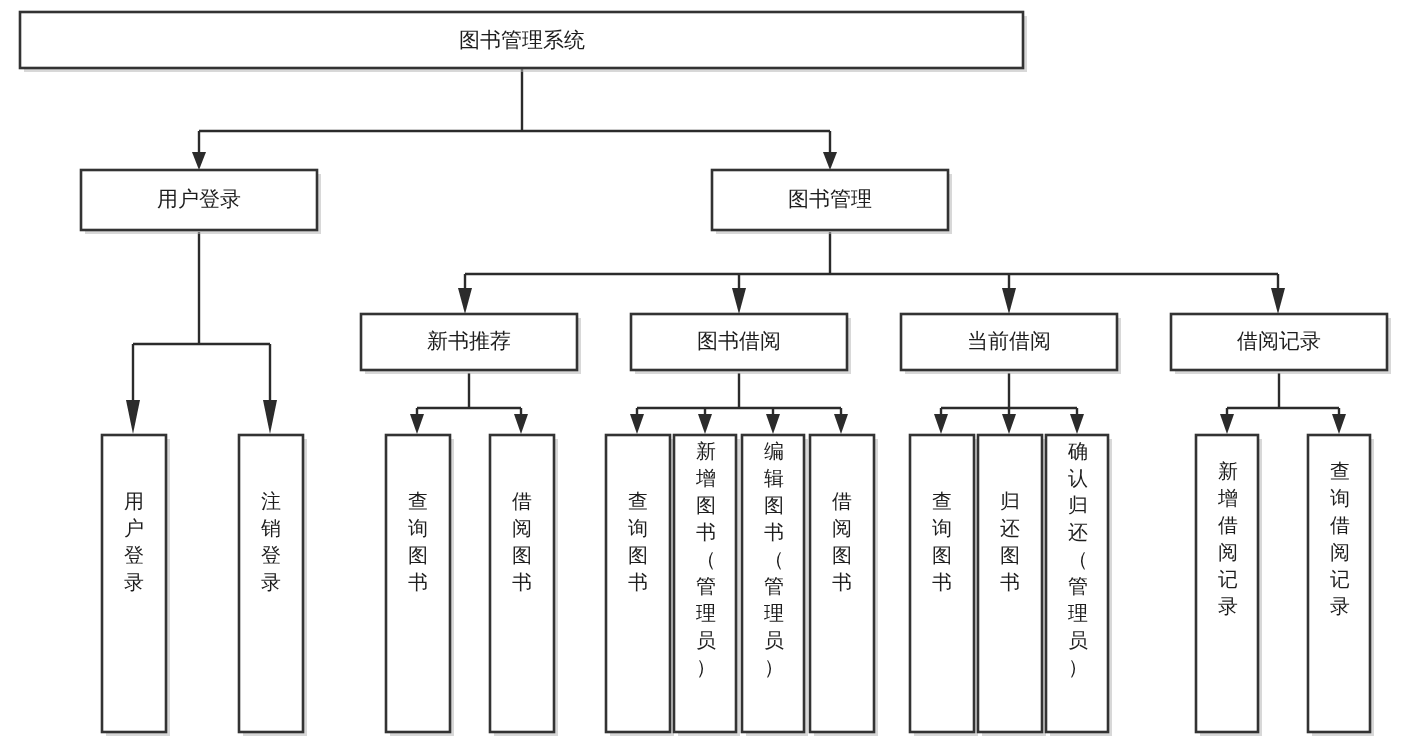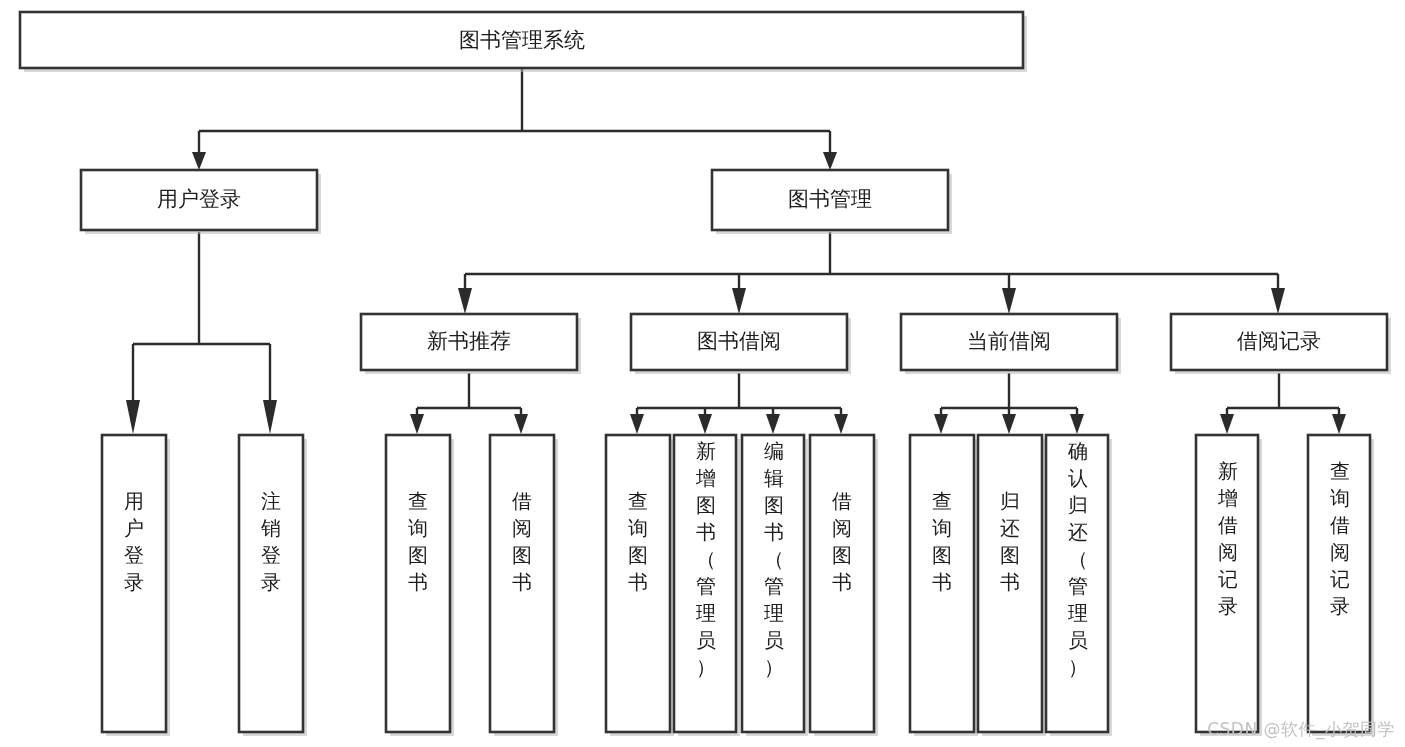--- a/index.html
+++ b/index.html
@@ -261,14 +261,13 @@
     </g>
 
     <g>
       <rect class="node-shadow" x="1312" y="439" width="62" height="297"></rect>
       <rect class="node-rect" x="1308" y="435" width="62" height="297"></rect>
       <text class="node-label-vertical" x="1340" y="478"><tspan x="1340" dy="0">查</tspan><tspan x="1340" dy="27">询</tspan><tspan x="1340" dy="27">借</tspan><tspan x="1340" dy="27">阅</tspan><tspan x="1340" dy="27">记</tspan><tspan x="1340" dy="27">录</tspan></text>
     </g>
 
   </svg>
 
-  <div class="watermark">CSDN @软件_小贺同学</div>
 </div>
 
 </body></html>

